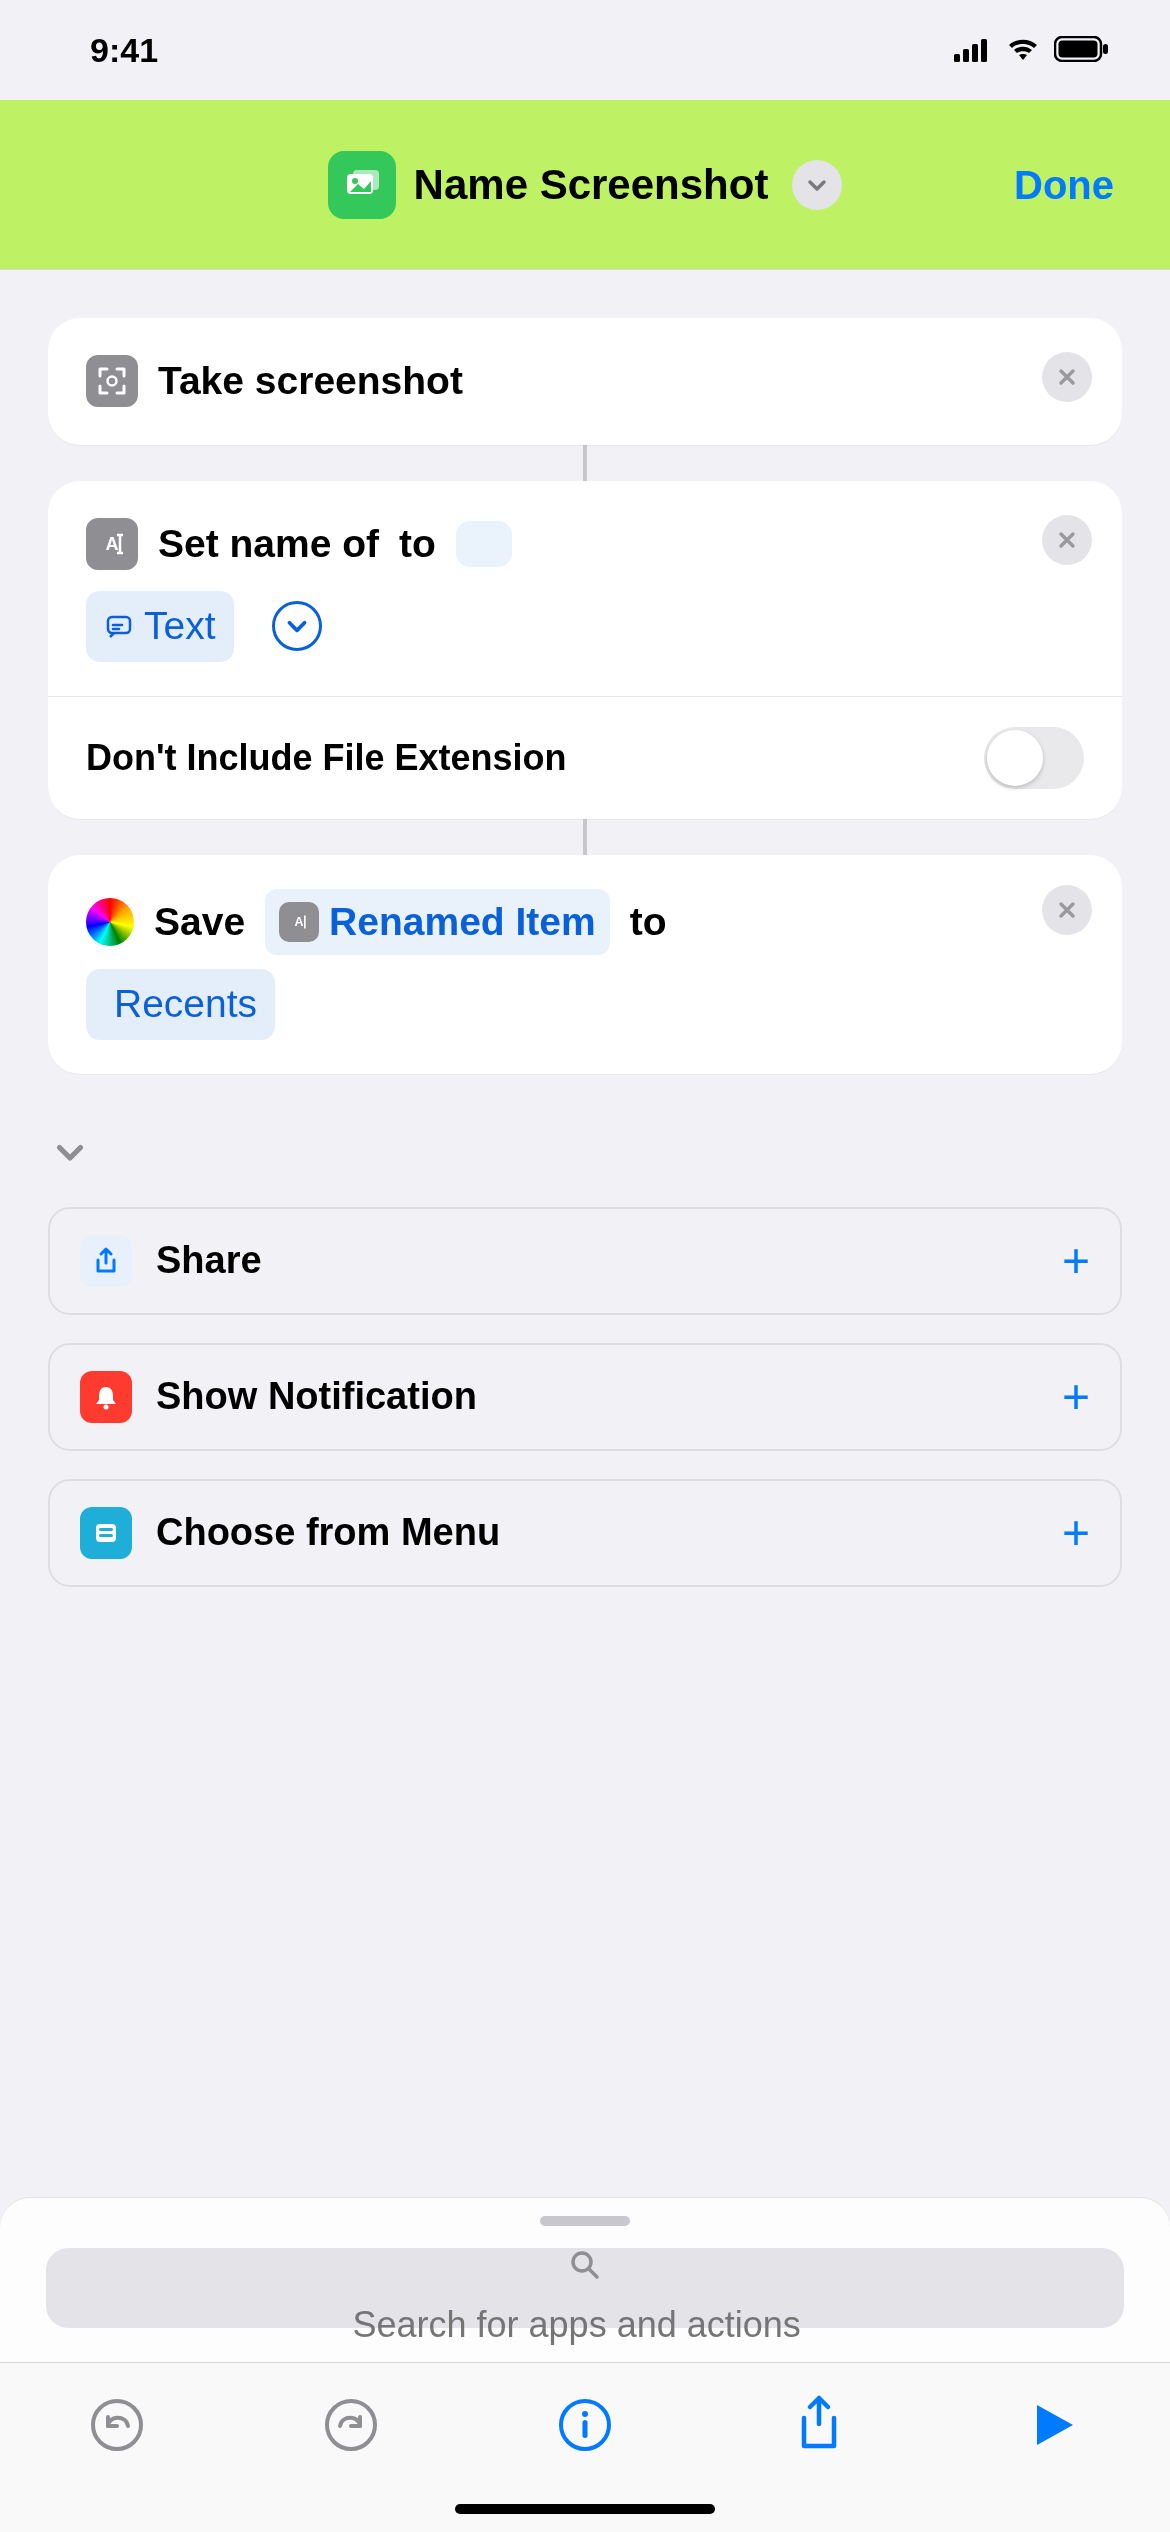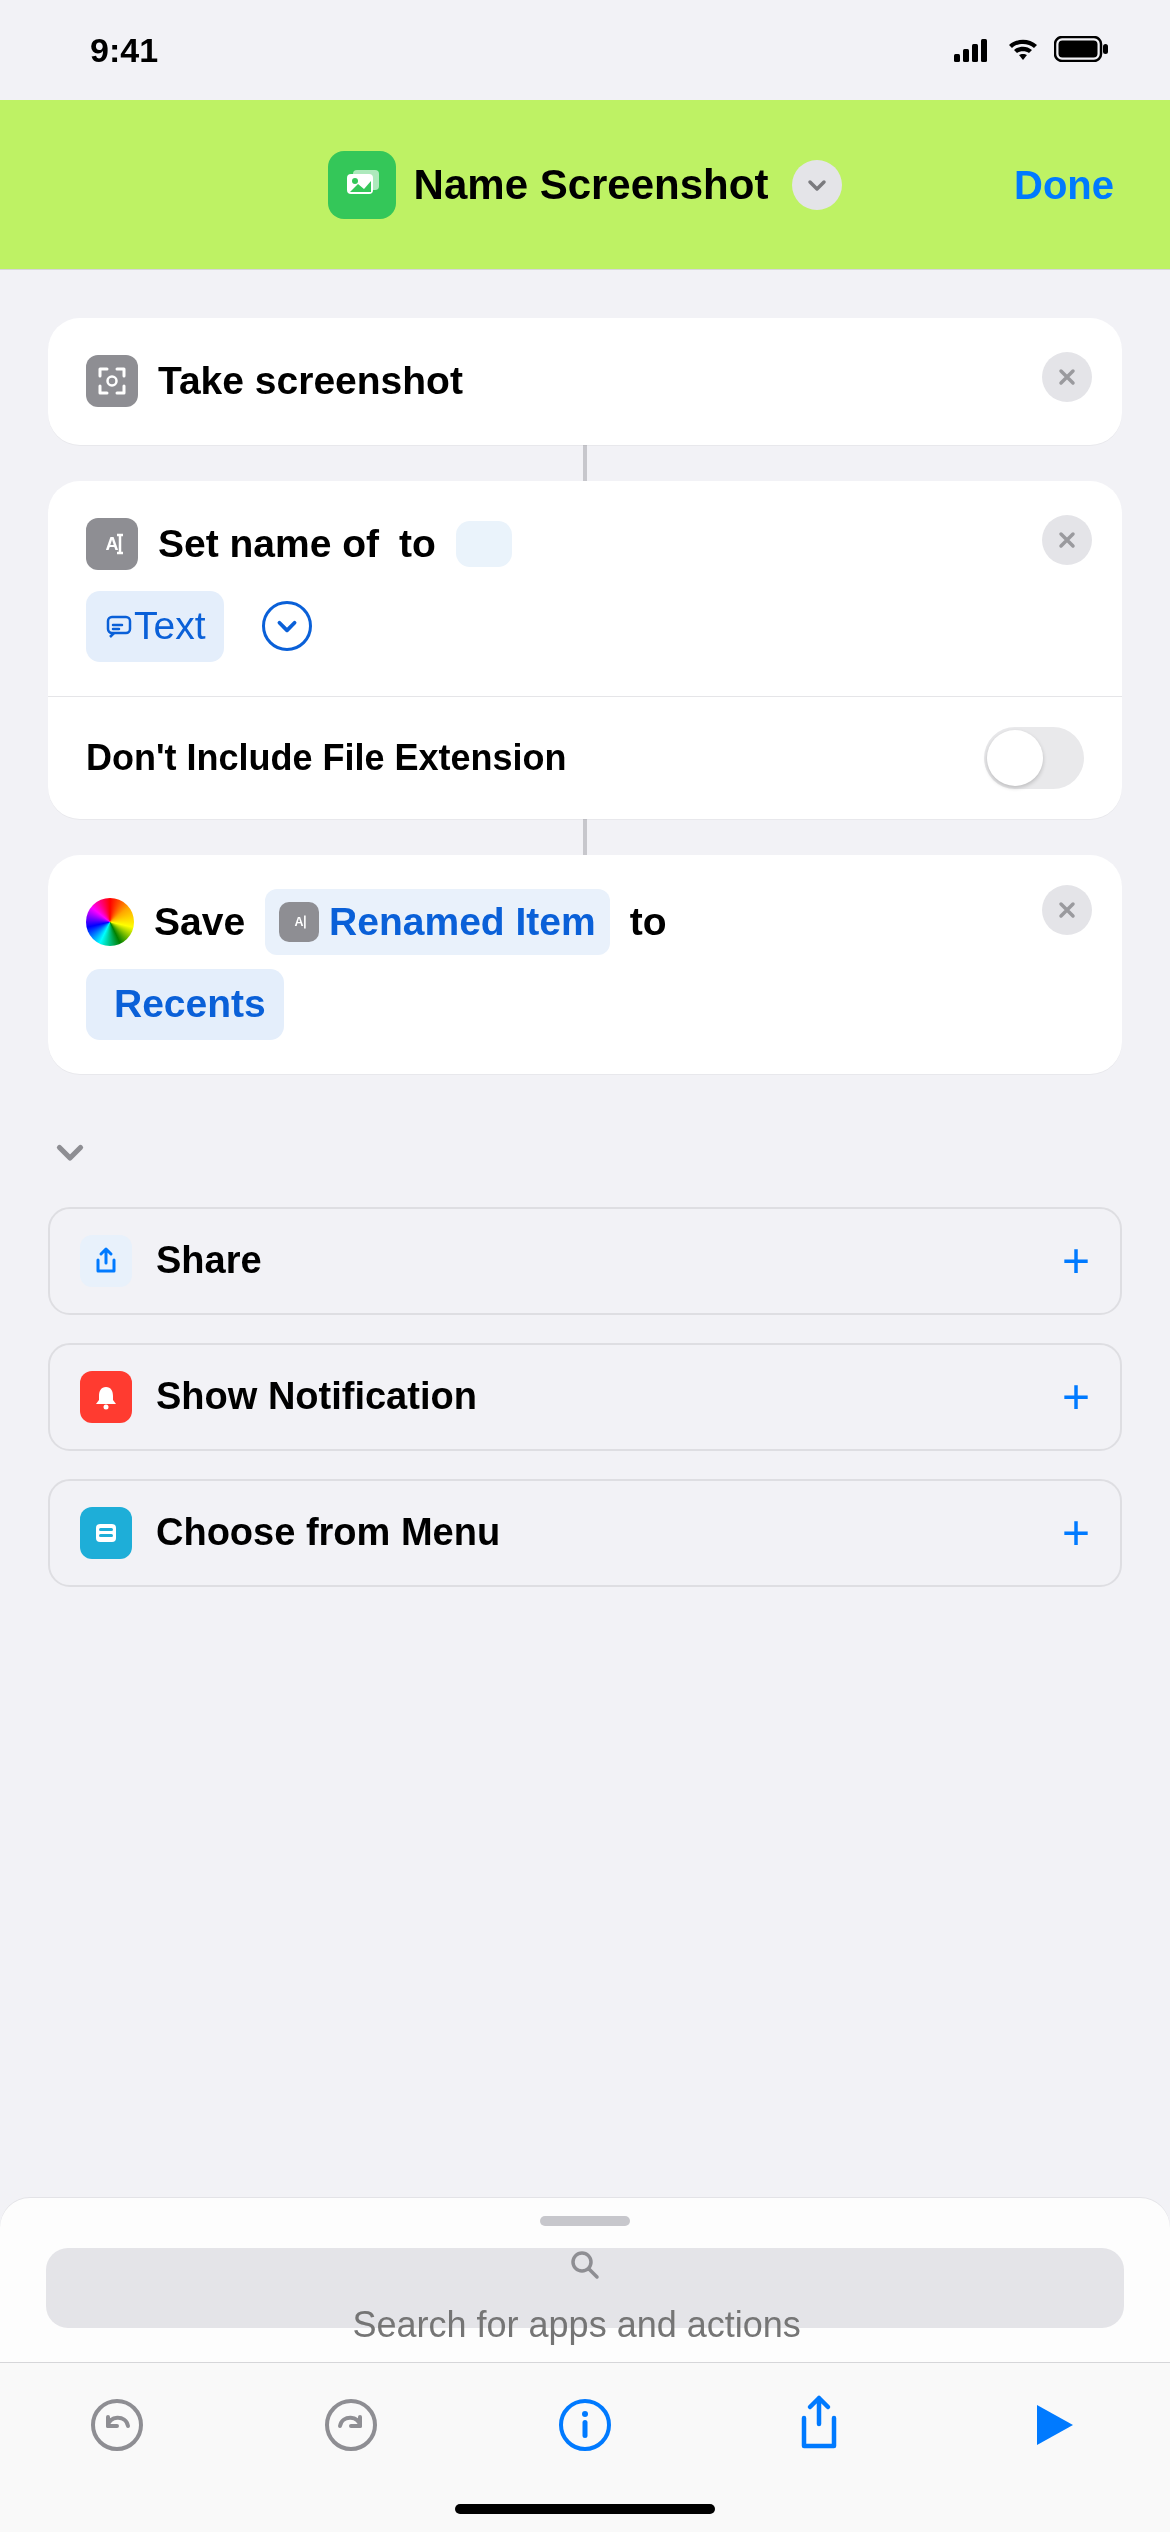--- a/index.html
+++ b/index.html
@@ -71,21 +71,21 @@
   }
   .bold { font-weight:600; }
   .token {
     background:#e9f1fb; border-radius:12px; padding:4px 14px;
     color:#0a60d8; font-weight:600; display:inline-flex;align-items:center;gap:10px;
   }
   .token .tk-icon {
     width:40px;height:40px;border-radius:10px;background:#8e8e93;
     display:flex;align-items:center;justify-content:center;
   }
-  .token-text { background:#e4eefb; border-radius:14px; padding:6px 18px; color:#0a60d8; font-weight:500; display:inline-flex;align-items:center;}
+  .token-text { background:#e4eefb; border-radius:14px; padding:6px 18px; color:#0a60d8; font-weight:500; display:inline-flex;align-items:center;gap:10px;}
   .empty-val {
     width:56px;height:46px;border-radius:14px;background:#eaf3fb;
   }
   .expand-circle {
     width:50px;height:50px;border-radius:25px;border:3px solid #0a60d8;
     display:flex;align-items:center;justify-content:center;margin-left:18px;
   }
   .close-x {
     position:absolute;right:30px;top:34px;
     width:50px;height:50px;border-radius:25px;background:#e4e4e8;
@@ -279,21 +279,21 @@
             <svg width="22" height="22" viewBox="0 0 30 30">
                 <text x="15" y="21" font-size="17" font-weight="700" text-anchor="middle" fill="#fff">A</text>
                 <line x1="23" y1="6" x2="23" y2="24" stroke="#fff" stroke-width="2.2"></line>
               </svg>
           </span>
           <span>Renamed Item</span>
         </span>
         <span class="bold">to</span>
       </div>
       <div class="row" style="margin-top:14px;">
-        <span class="token-text" style="font-weight:700;padding-left:28px;">
+        <span class="token-text" style="font-weight:400;padding-left:28px;">
           <span>Recents</span>
         </span>
       </div>
     </div>
     <span class="close-x save">
       <svg width="22" height="22" viewBox="0 0 22 22">
           <path d="M5 5 L17 17 M17 5 L5 17" stroke="#9a9a9e" stroke-width="3.5" stroke-linecap="round"></path>
         </svg>
     </span>
   </div>

